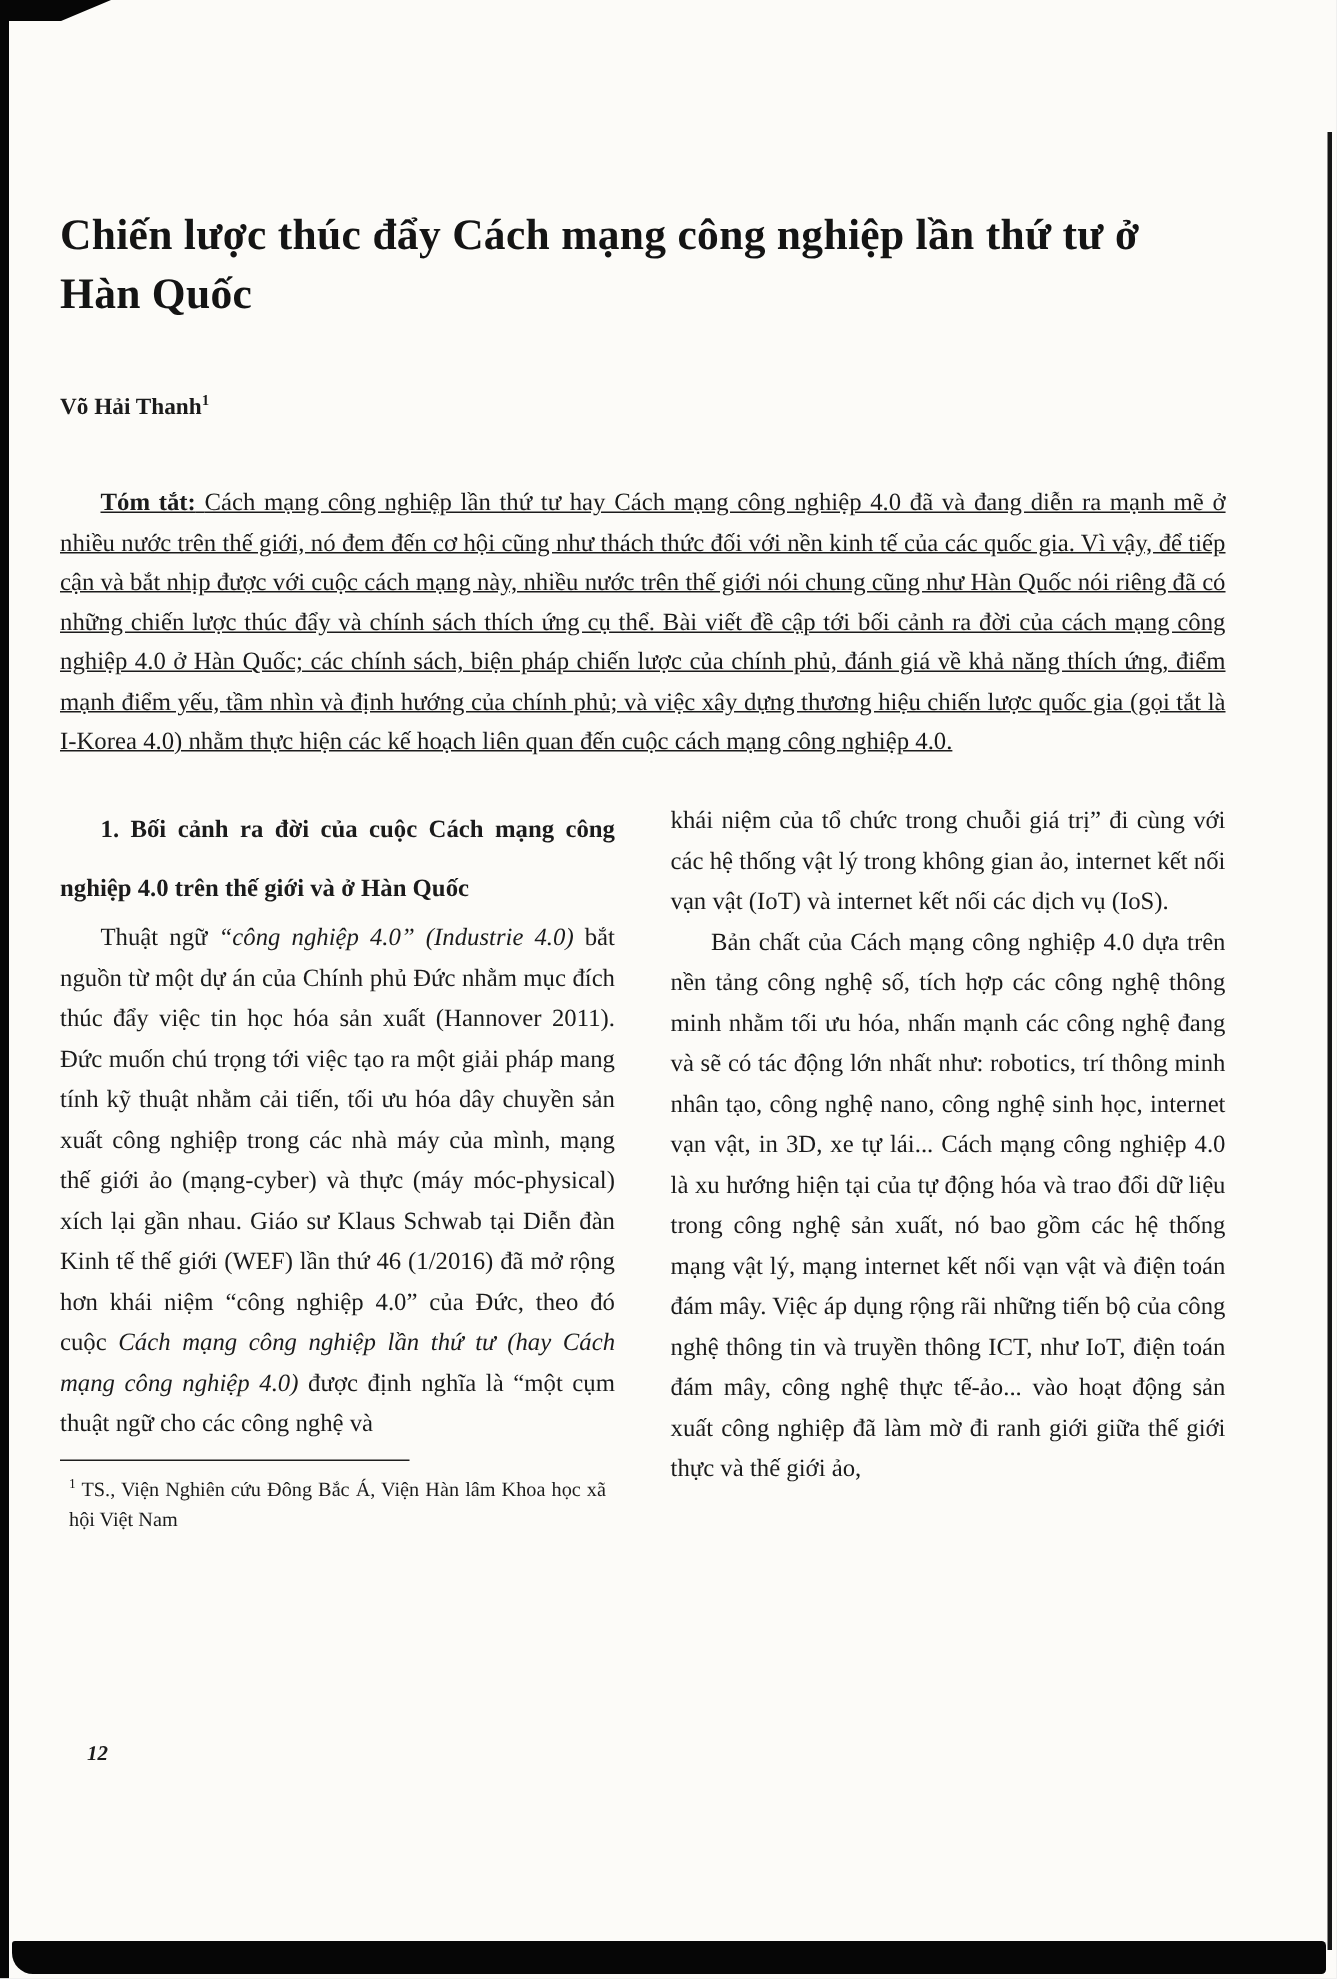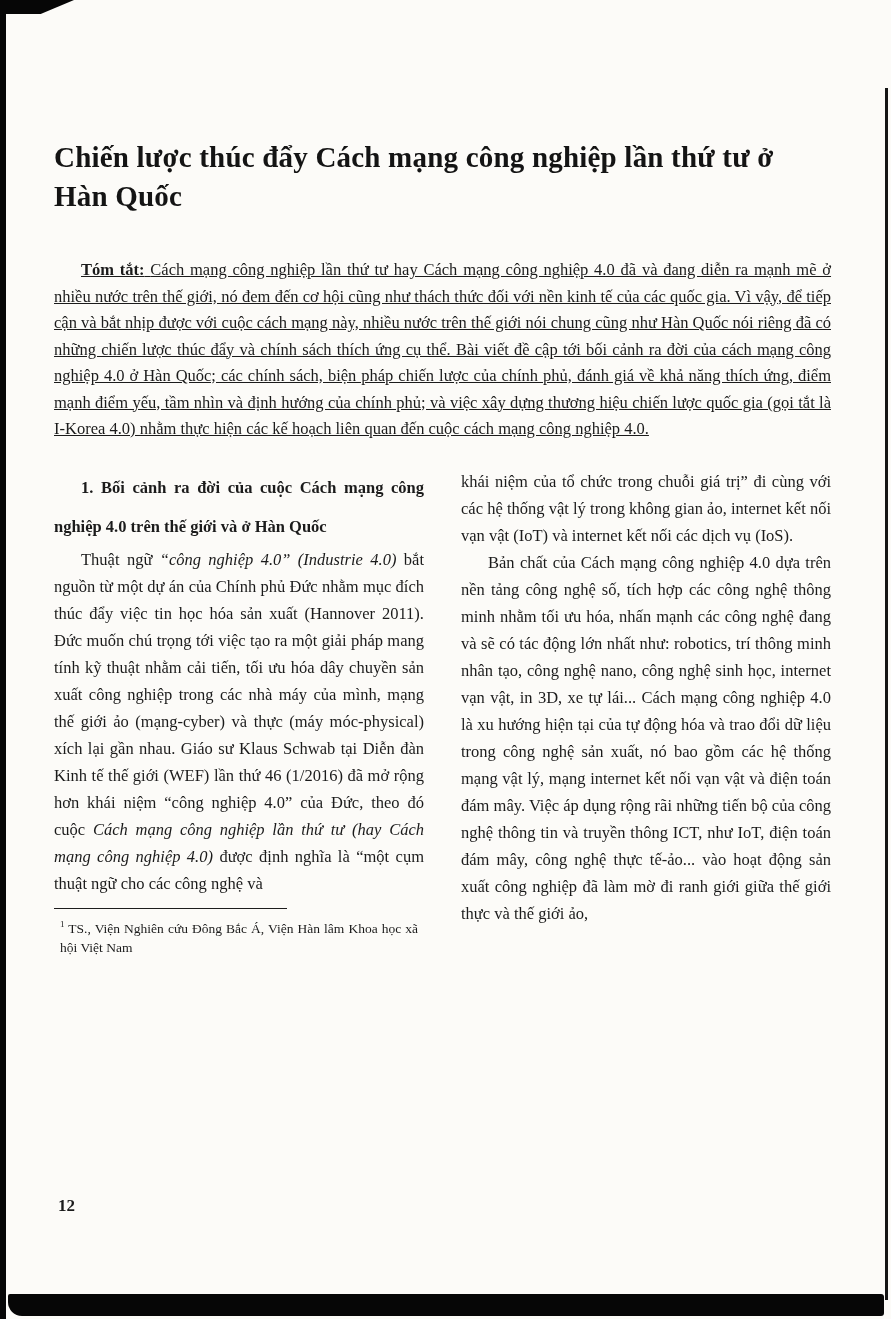--- a/index.html
+++ b/index.html
@@ -23,21 +23,21 @@
     clip-path: polygon(0 0, 100% 0, 55% 100%, 0 100%);
   }
   .artifact-left-edge { left: 0; top: 0; width: 6px; height: 1319px; }
   .artifact-right-edge { left: 885px; top: 88px; width: 3px; height: 1212px; background:#151515; }
   .artifact-bottom-bar {
     left: 8px; top: 1294px; width: 876px; height: 22px;
     border-radius: 2px 3px 3px 14px;
   }
   .content {
     position: absolute;
-    left: 54px;
+    left: 40px;
     top: 0;
     width: 777px;
   }
   .title {
     margin: 138px 0 0 0;
     font-size: 29px;
     line-height: 39px;
     font-weight: bold;
     letter-spacing: 0.2px;
     color: #141414;
@@ -94,40 +94,42 @@
   .footnote-text {
     margin: 6px;
     font-size: 13.5px;
     line-height: 19.5px;
     text-align: justify;
   }
   .footnote-text sup { font-size: 9px; }
   .page-number {
     position: absolute;
     left: 58px;
-    top: 1196px;
+    top: 1162px;
     margin: 0;
-    font-size: 17px;
+    font-size: 14px;
     font-weight: bold;
+    font-style: italic;
   }
 </style>
 </head>
 <body>
 
 <div class="page">
 
   <div class="artifact artifact-top-left"></div>
   <div class="artifact artifact-left-edge"></div>
   <div class="artifact artifact-right-edge"></div>
   <div class="artifact artifact-bottom-bar"></div>
 
   <main class="content">
 
     <h1 class="title">Chiến lược thúc đẩy Cách mạng công nghiệp lần thứ tư ở Hàn Quốc</h1>
 
+    <p class="author"><span>Võ Hải Thanh</span><sup>1</sup></p>
 
     <p class="abstract"><strong>Tóm tắt:</strong> <span>Cách mạng công nghiệp lần thứ tư hay Cách mạng công nghiệp 4.0 đã và đang diễn ra mạnh mẽ ở nhiều nước trên thế giới, nó đem đến cơ hội cũng như thách thức đối với nền kinh tế của các quốc gia. Vì vậy, để tiếp cận và bắt nhịp được với cuộc cách mạng này, nhiều nước trên thế giới nói chung cũng như Hàn Quốc nói riêng đã có những chiến lược thúc đẩy và chính sách thích ứng cụ thể. Bài viết đề cập tới bối cảnh ra đời của cách mạng công nghiệp 4.0 ở Hàn Quốc; các chính sách, biện pháp chiến lược của chính phủ, đánh giá về khả năng thích ứng, điểm mạnh điểm yếu, tầm nhìn và định hướng của chính phủ; và việc xây dựng thương hiệu chiến lược quốc gia (gọi tắt là I-Korea 4.0) nhằm thực hiện các kế hoạch liên quan đến cuộc cách mạng công nghiệp 4.0.</span></p>
 
 
     <div class="columns">
 
       <div class="col col-left">
         <h2 class="sec-heading">1. Bối cảnh ra đời của cuộc Cách mạng công nghiệp 4.0 trên thế giới và ở Hàn Quốc</h2>
         <p class="body-par indent"><span>Thuật ngữ </span><span class="it">“công nghiệp 4.0” (Industrie 4.0)</span><span> bắt nguồn từ một dự án của Chính phủ Đức nhằm mục đích thúc đẩy việc tin học hóa sản xuất (Hannover 2011). Đức muốn chú trọng tới việc tạo ra một giải pháp mang tính kỹ thuật nhằm cải tiến, tối ưu hóa dây chuyền sản xuất công nghiệp trong các nhà máy của mình, mạng thế giới ảo (mạng-cyber) và thực (máy móc-physical) xích lại gần nhau. Giáo sư Klaus Schwab tại Diễn đàn Kinh tế thế giới (WEF) lần thứ 46 (1/2016) đã mở rộng hơn khái niệm “công nghiệp 4.0” của Đức, theo đó cuộc </span><span class="it">Cách mạng công nghiệp lần thứ tư (hay Cách mạng công nghiệp 4.0)</span><span> được định nghĩa là “một cụm thuật ngữ cho các công nghệ và</span></p>
         <div class="footnote">

